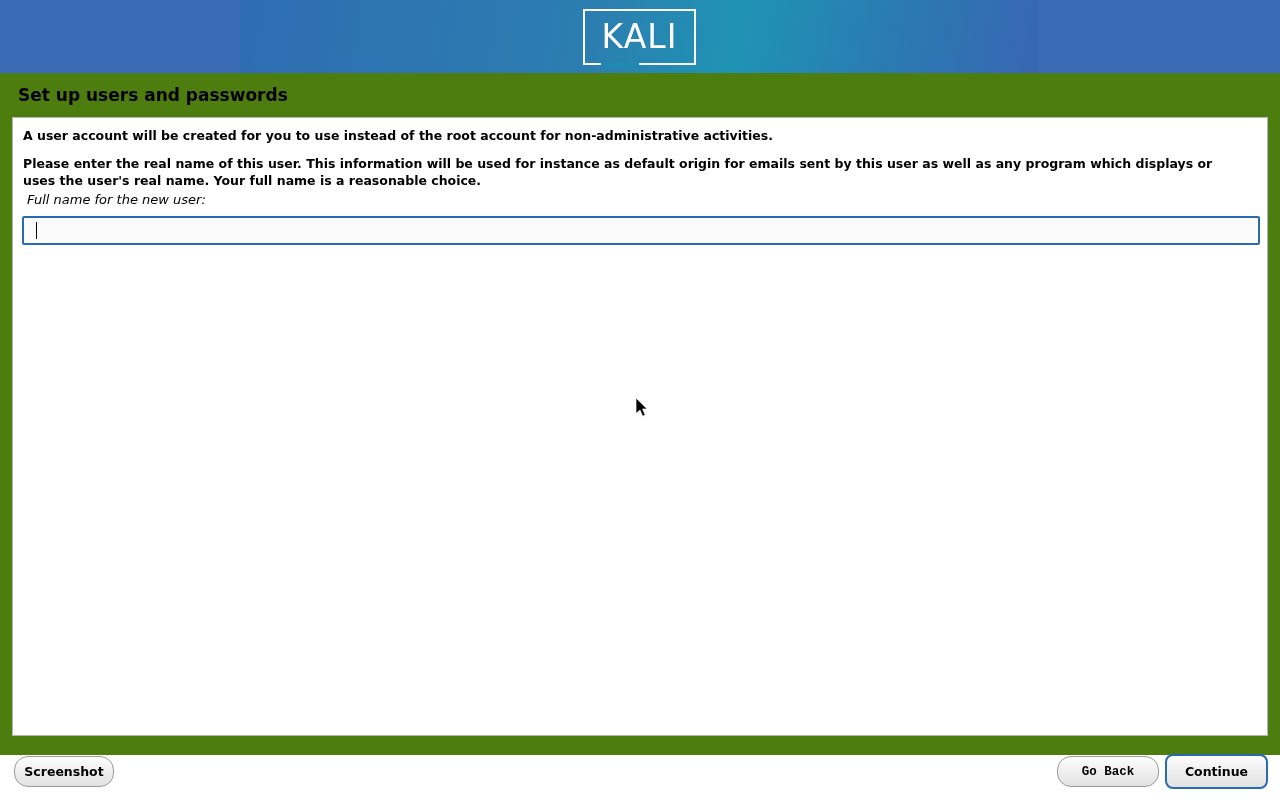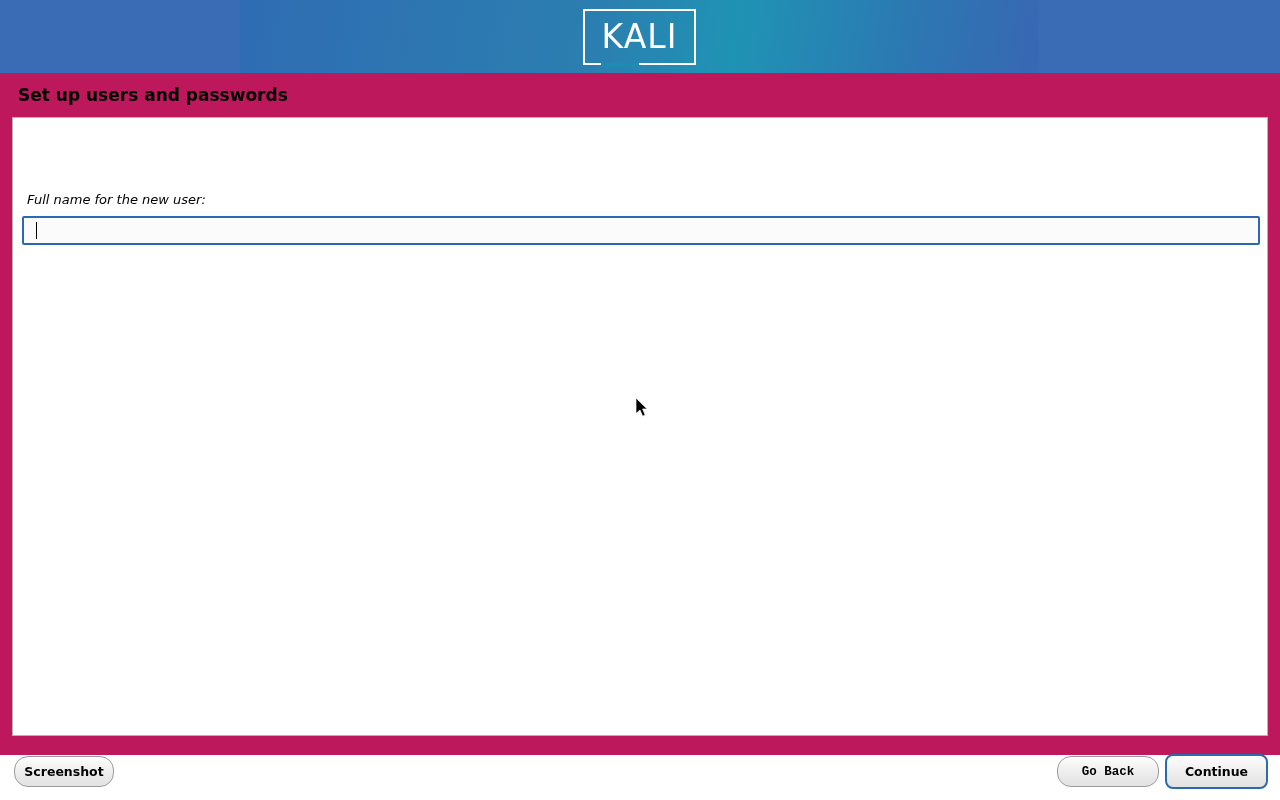--- a/index.html
+++ b/index.html
@@ -9,21 +9,21 @@
     height: 800px;
     overflow: hidden;
     background: #ffffff;
     font-family: "DejaVu Sans", sans-serif;
   }
 
   #app {
     position: relative;
     width: 1280px;
     height: 755px;
-    background: #be185d;
+    background: #4d7c0f;
   }
 
   
   .banner {
     position: absolute;
     left: 0;
     top: 0;
     width: 1280px;
     height: 73px;
     background: #3a6cb5;
@@ -201,20 +201,22 @@
     <div class="banner-center"></div>
     <div class="banner-logo">
       <span class="banner-logo-text">KALI</span>
     </div>
     <div class="banner-logo-gap"></div>
   </div>
 
   <div class="step-title">Set up users and passwords</div>
 
   <div class="panel">
+    <div class="para para-1">A user account will be created for you to use instead of the root account for non-administrative activities.</div>
+    <div class="para para-2">Please enter the real name of this user. This information will be used for instance as default origin for emails sent by this user as well as any program which displays or uses the user's real name. Your full name is a reasonable choice.</div>
     <div class="field-label">Full name for the new user:</div>
     <input class="text-input" type="text" placeholder="" style="">
   </div>
 
   <div class="caret"></div>
 
   <div class="btn btn-screenshot">Screenshot</div>
   <div class="btn btn-goback">Go Back</div>
   <div class="btn btn-continue">Continue</div>
 

